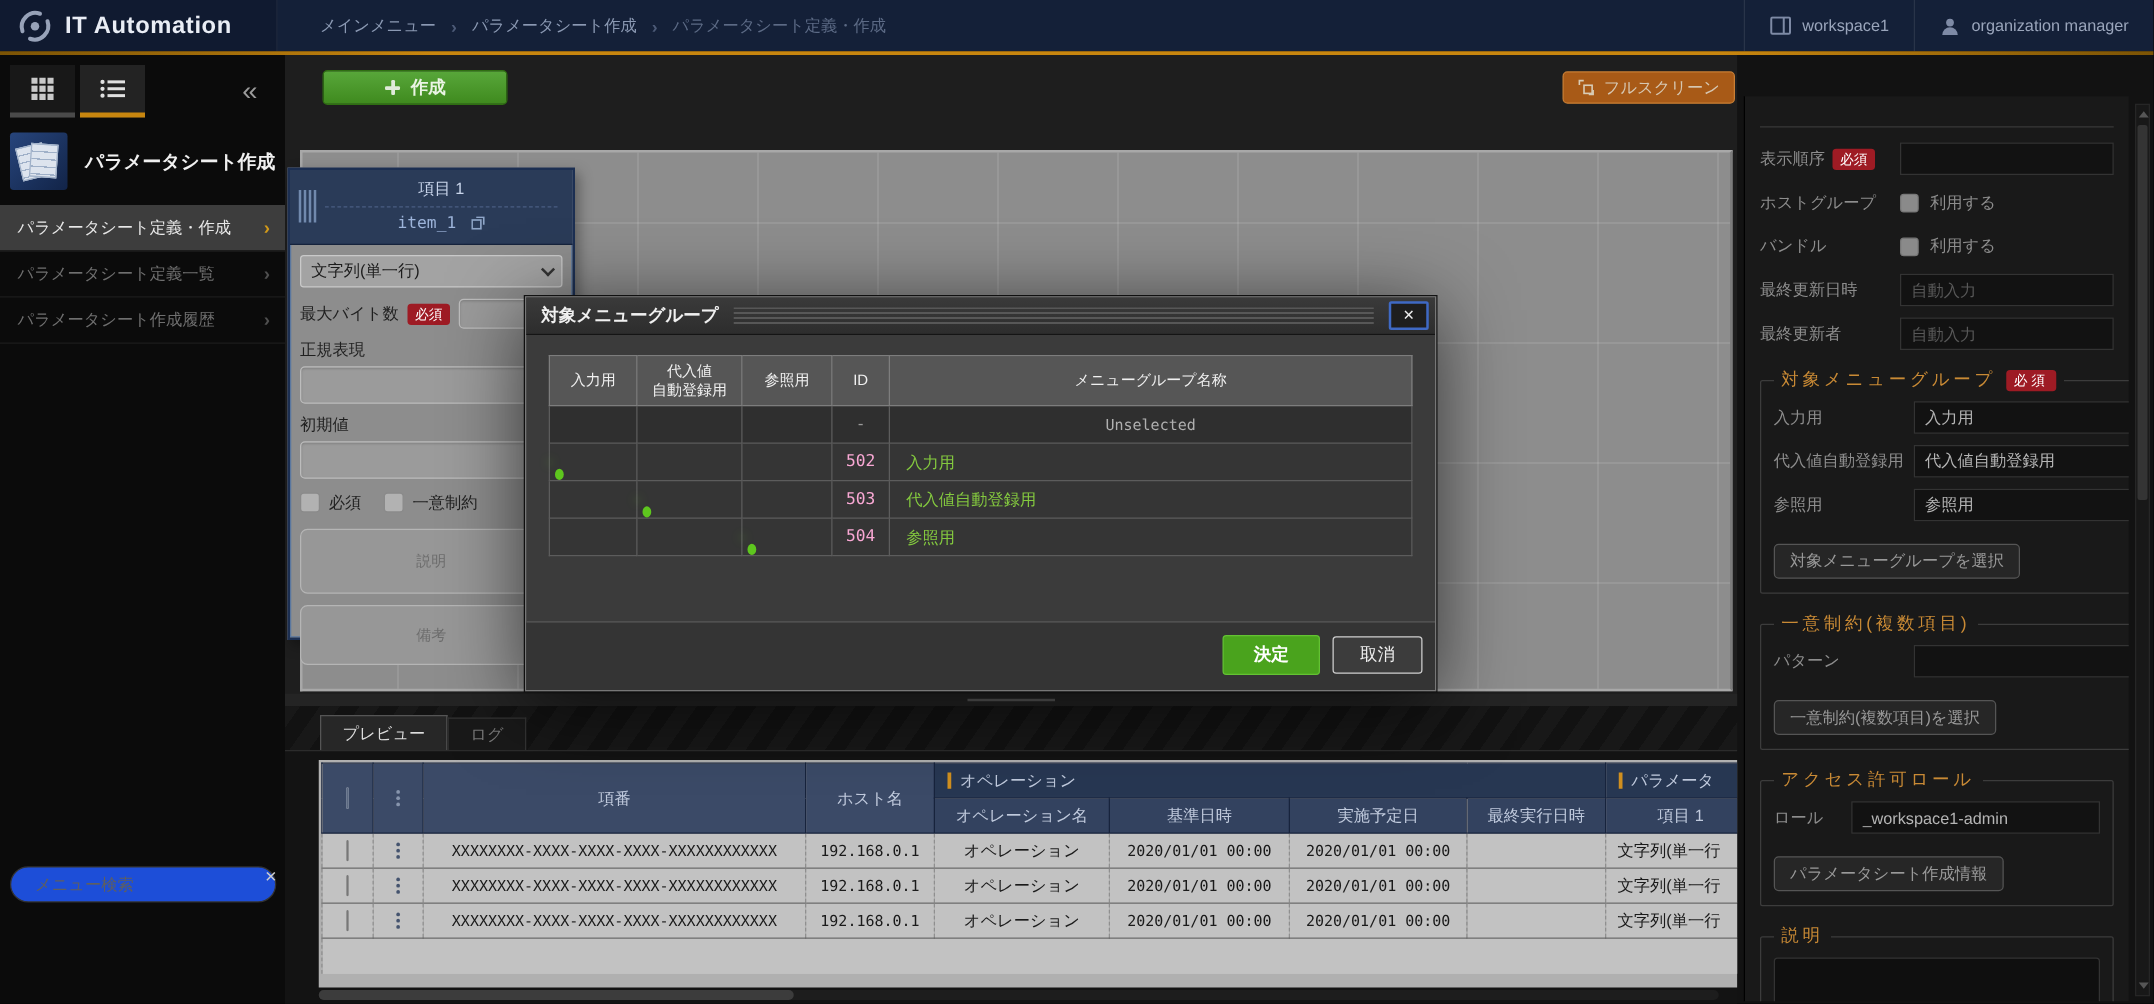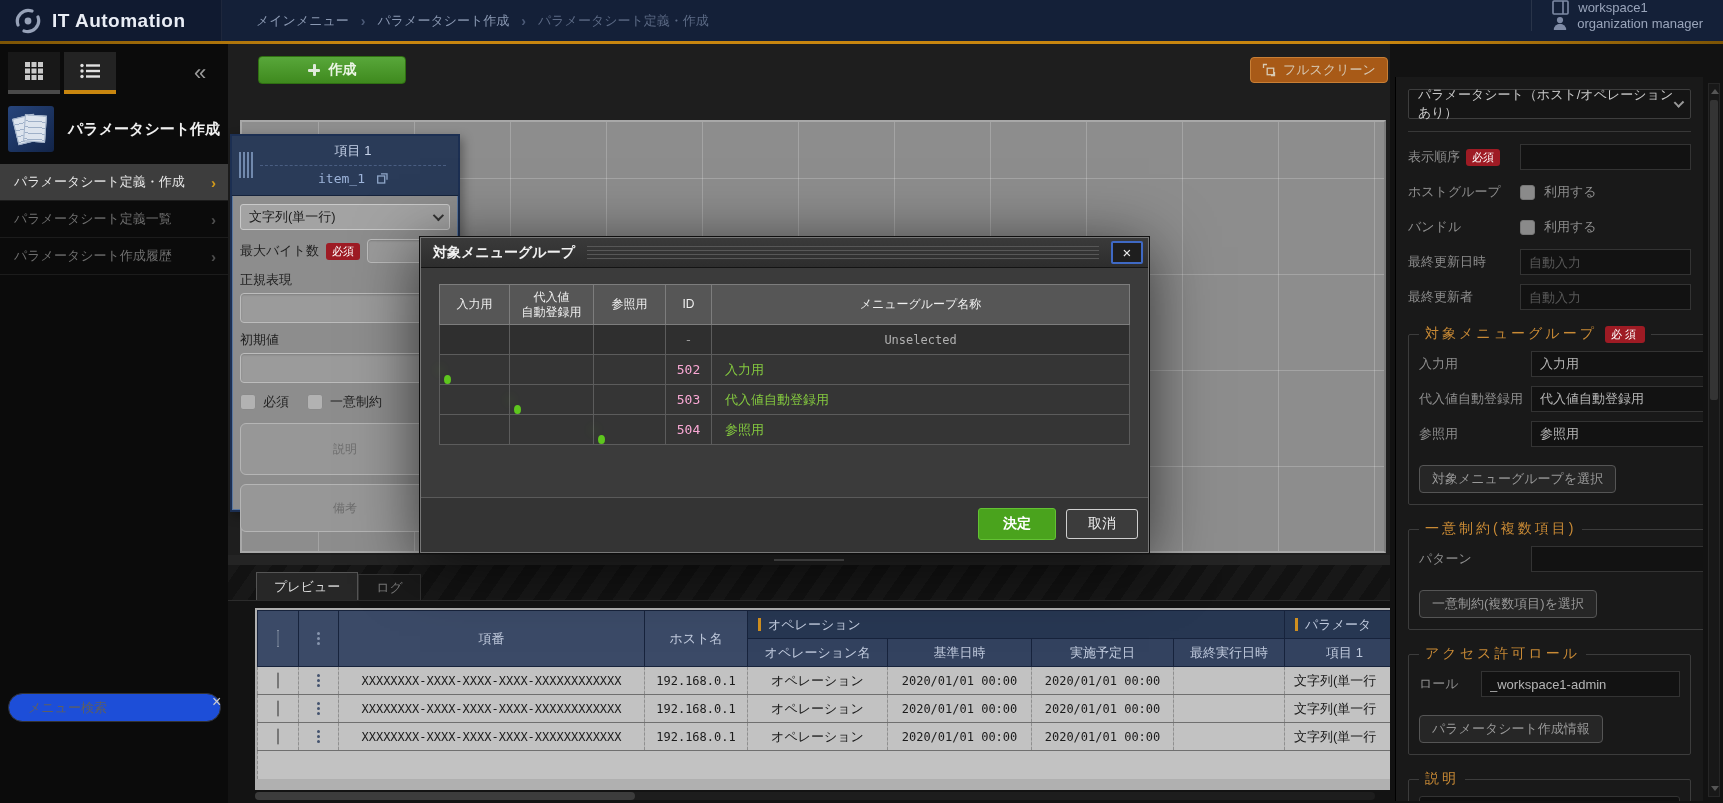--- a/index.html
+++ b/index.html
@@ -9,21 +9,21 @@
   .stage { position:relative; width:1723px; height:803px; overflow:hidden; background:#0d0d0d; }
 
   
   .topbar { position:absolute; left:0; top:0; width:1723px; height:41px; background:#142038; display:flex; align-items:center; }
   .logo-area { width:222px; height:100%; display:flex; align-items:center; gap:10px; padding-left:14px; background:#101a30; border-right:1px solid rgba(255,255,255,.06); }
   .logo-title { color:#e9edf5; font-size:19px; font-weight:bold; letter-spacing:.5px; }
   .breadcrumb { display:flex; align-items:center; gap:12px; padding-left:34px; font-size:13px; }
   .bc-item { color:#8b99b3; }
   .bc-sep { color:#4c5a77; font-size:14px; font-weight:bold; }
   .bc-item.current { color:#5c6a85; }
-  .top-right { margin-left:auto; height:100%; display:flex;flex-direction:column; }
+  .top-right { margin-left:auto; height:100%; display:flex; }
   .top-box { display:flex; align-items:center; gap:9px; padding:0 20px; border-left:1px solid rgba(255,255,255,.09); color:#9aa5bb; font-size:13px; }
   .accent-line { position:absolute; left:0; top:41px; width:1723px; height:3px; background:linear-gradient(90deg,#7c5405,#c8860f 20%,#c8860f 80%,#7c5405); }
 
   
   .sidebar { position:absolute; left:0; top:44px; width:228px; height:759px; background:#0b0b0b; overflow:hidden; }
   .side-tab { position:absolute; top:8px; width:52px; height:42px; background:#181818; display:flex; align-items:center; justify-content:center; border-bottom:4px solid #4a4a4a; color:#c9c9c9; cursor:pointer; }
   .side-tab.grid { left:8px; }
   .side-tab.list { left:64px; background:#232323; border-bottom-color:#c8860f; }
   .side-collapse { position:absolute; top:10px; left:178px; width:44px; height:38px; color:#9a9a9a; font-size:22px; display:flex; align-items:center; justify-content:center; }
   .side-title { position:absolute; left:8px; top:62px; display:flex; align-items:center; gap:14px; }
@@ -440,24 +440,20 @@
         </table>
       </div>
       <div class="hscroll">
           <i></i>
         </div>
     </div>
   </section>
 
   <aside class="rightpanel">
     <div class="rp-content">
-      <div class="rp-select">
-        <span>パラメータシート（ホスト/オペレーションあり）</span>
-        <span class="chev-down"></span>
-      </div>
       <div class="rp-hr"></div>
 
       <div class="rp-row">
         <span class="rp-label">
           <span>表示順序</span>
           <span class="badge">必須</span>
         </span>
         <input class="rp-input" style="">
       </div>
       <div class="rp-row">

